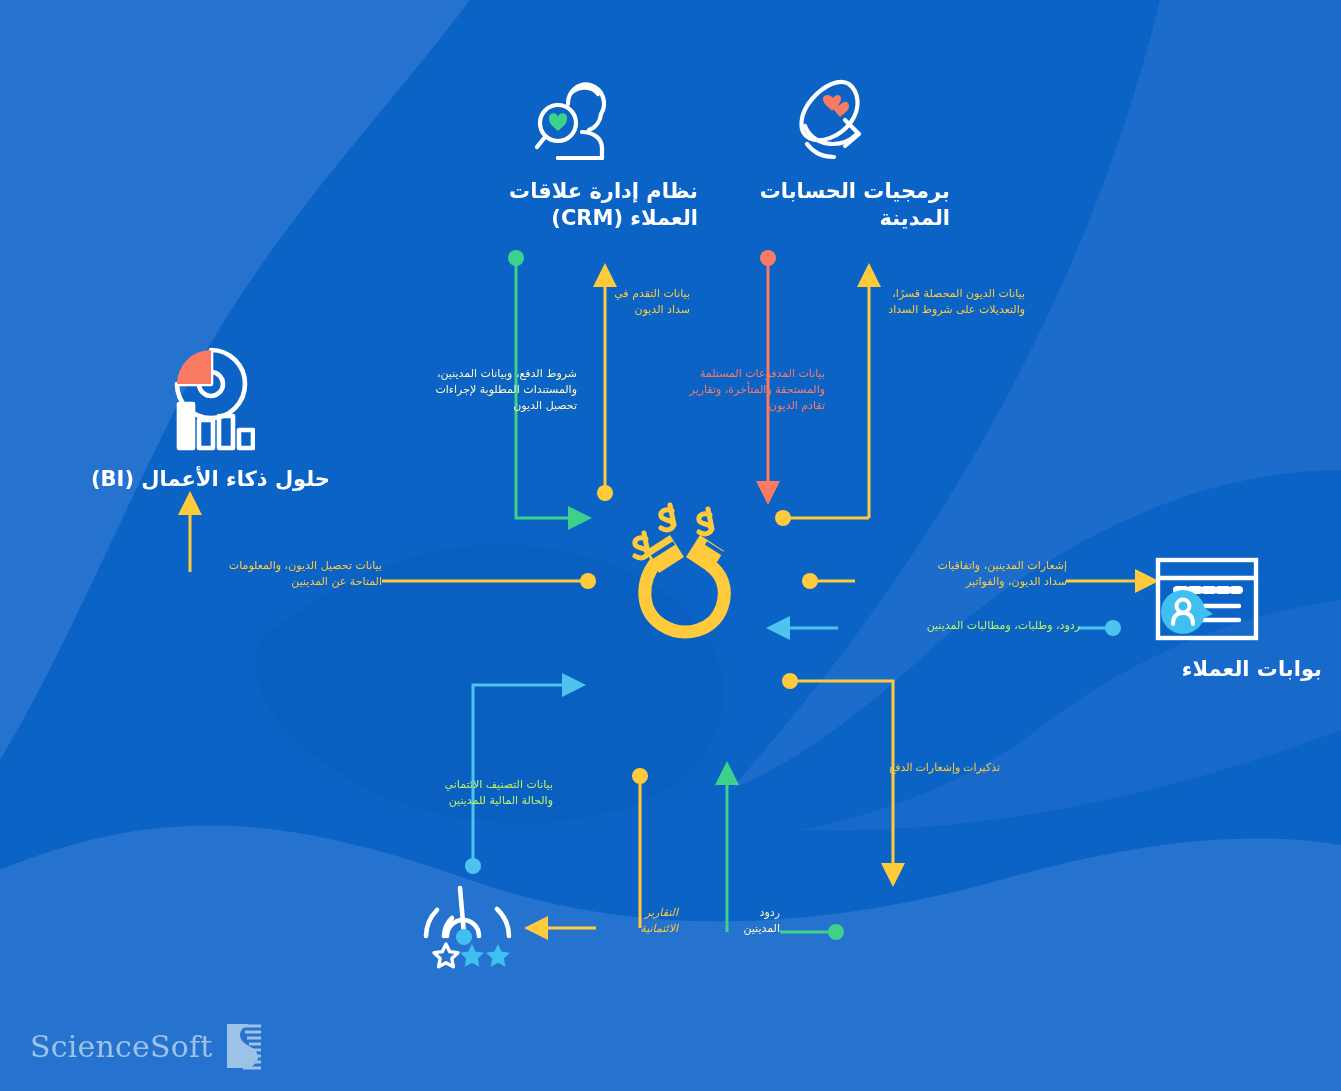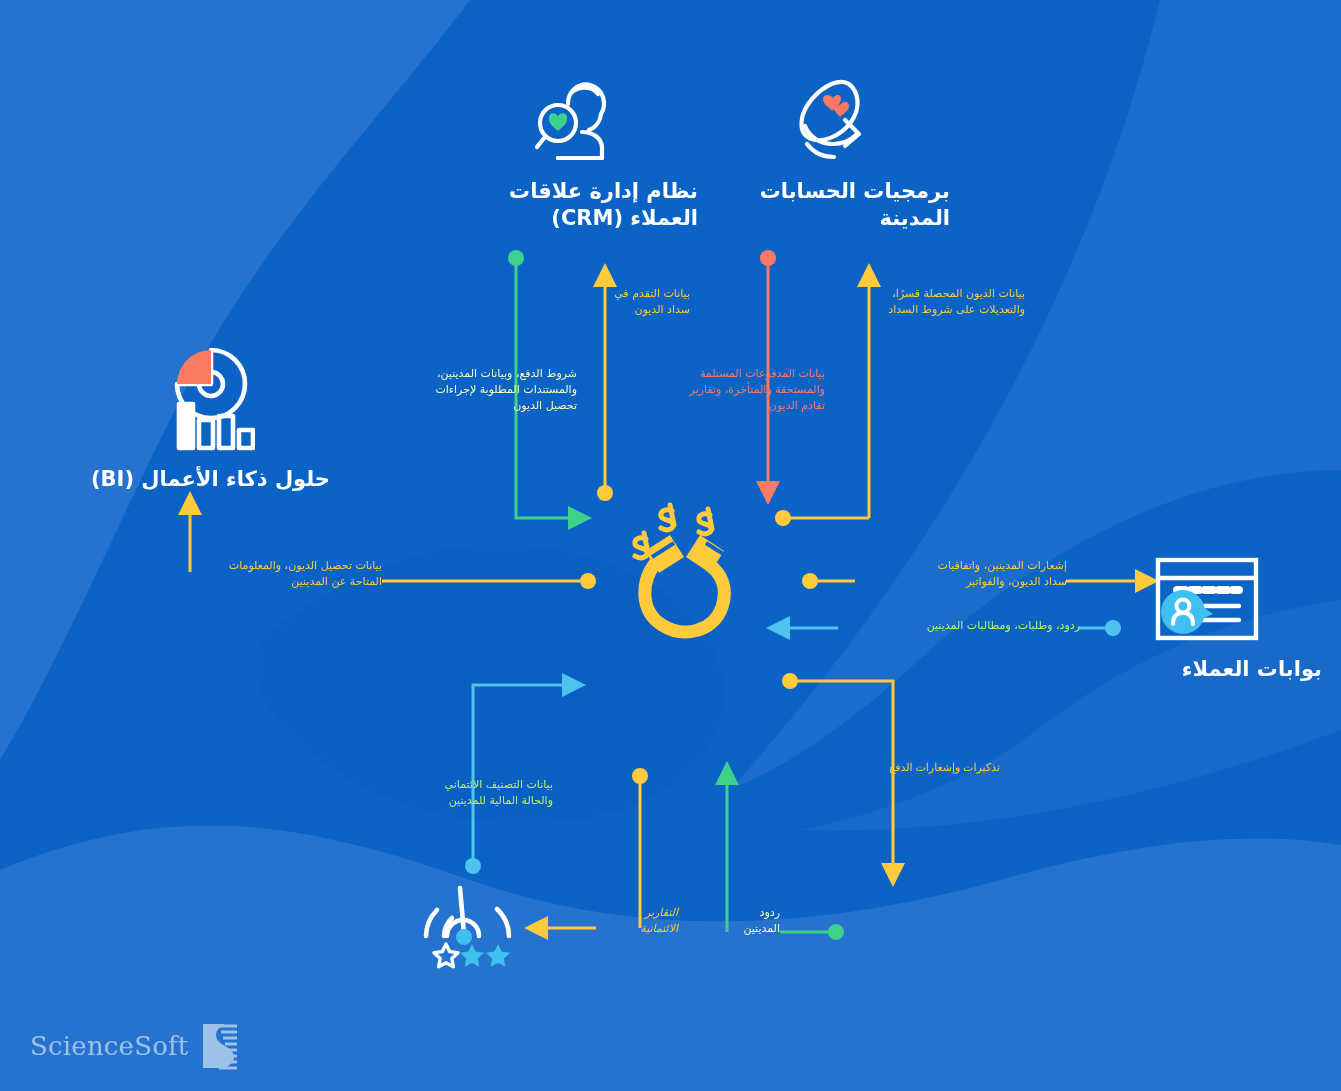--- a/index.html
+++ b/index.html
@@ -26,21 +26,21 @@
     white-space:pre-line;
   }
   .t-yellow{color:#FFCB3D;}
   .t-green{color:#fef9c3;}
   .t-red{color:#FB7A64;}
   .t-cyan{color:#bef264;}
   .ta-r{text-align:right;}
   #logo{position:absolute;left:30px;top:1022px;z-index:6;display:flex;align-items:center;gap:10px;}
   #logo .wordmark{
     color:#9DC2E8;font-family:"DejaVu Serif","Liberation Serif",serif;
-    font-size:26px;letter-spacing:.2px;
+    font-size:30px;letter-spacing:.2px;
   }
 </style>
 </head>
 <body>
 
 <div id="stage">
 
   <svg class="bg" viewBox="0 0 1341 1091" preserveAspectRatio="none">
     <rect x="0" y="0" width="1341" height="1091" fill="#0B63C5"></rect>
 

